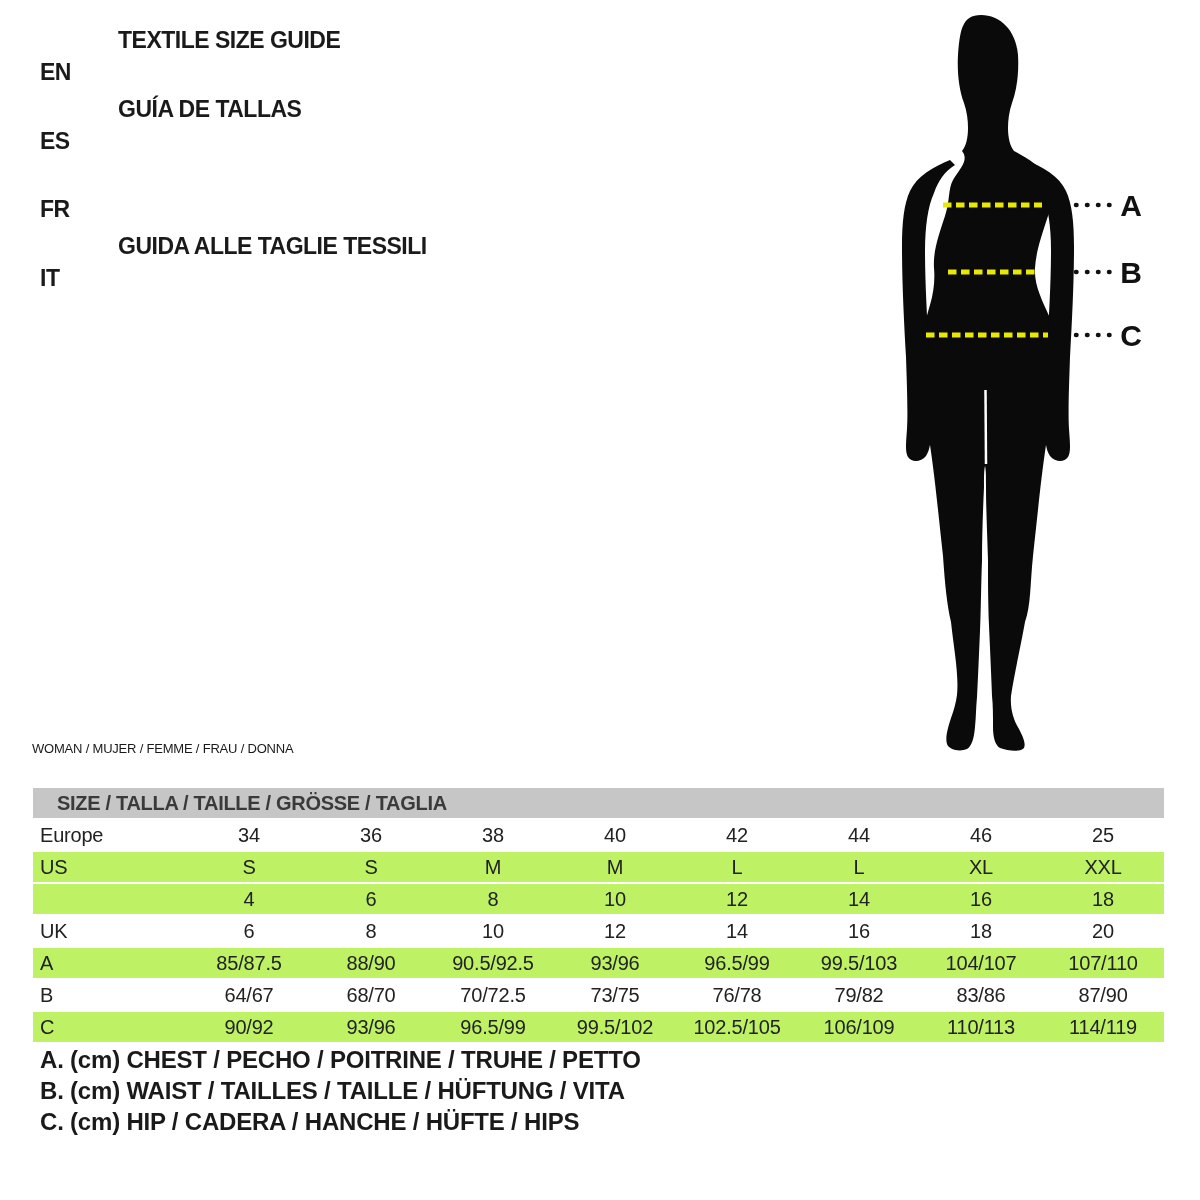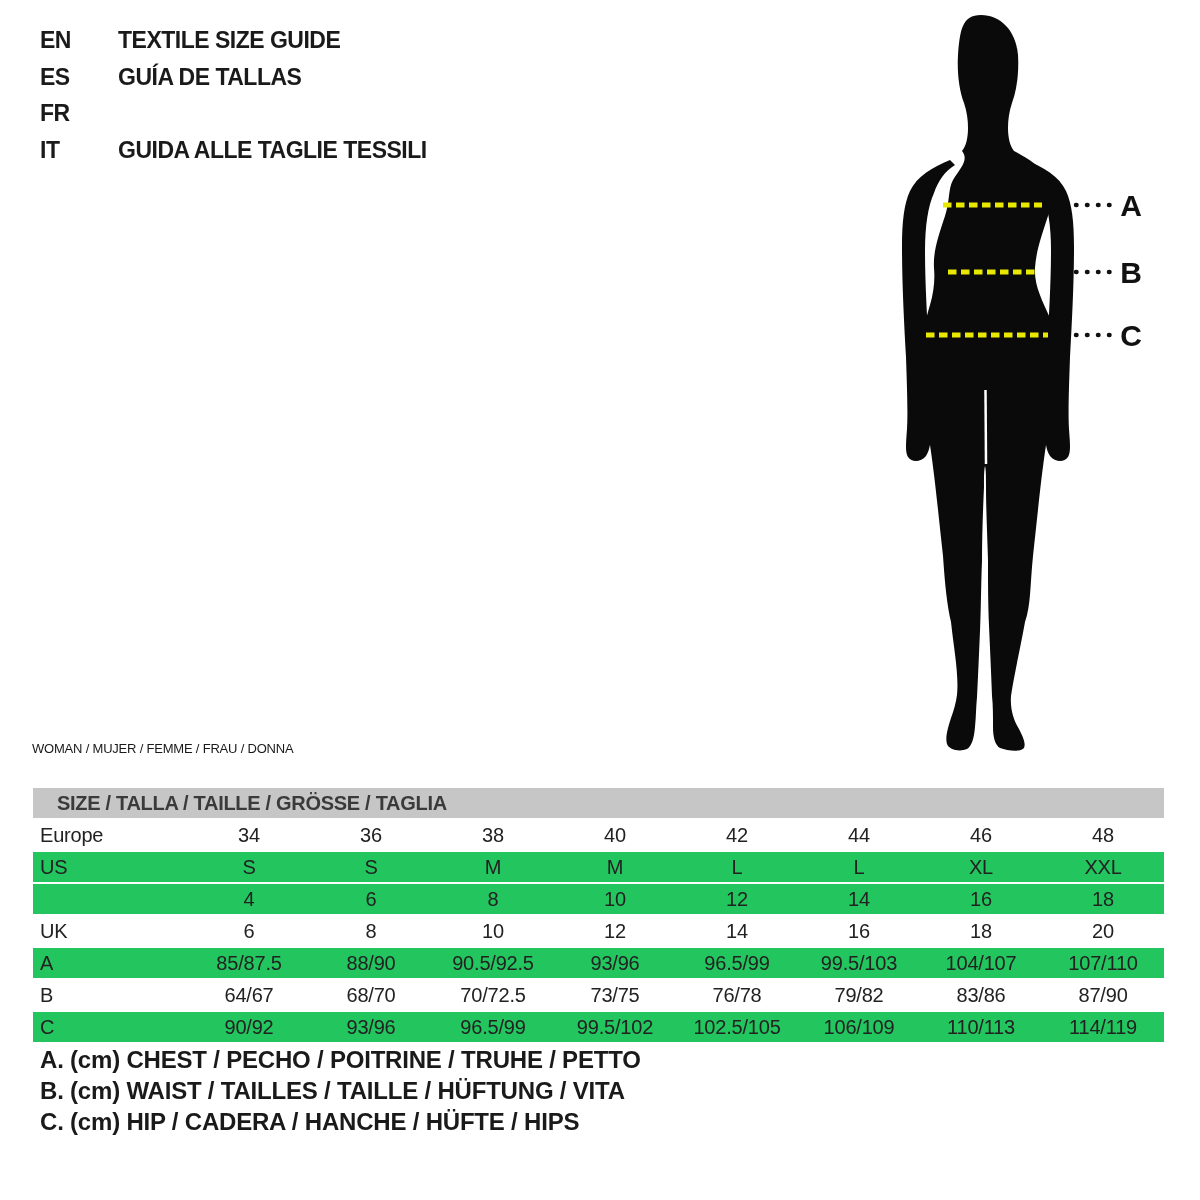--- a/index.html
+++ b/index.html
@@ -4,38 +4,38 @@
 <style>
   html,body{margin:0;padding:0;}
   body{
     width:1200px;height:1200px;position:relative;overflow:hidden;
     background:#ffffff;color:#1a1a1a;
     font-family:"Liberation Sans","DejaVu Sans",sans-serif;
   }
   
   .langs{position:absolute;left:40px;top:22px;}
   .lrow{display:flex;line-height:36.6px;font-size:23px;font-weight:bold;letter-spacing:-0.5px;}
-  .lcode{width:78px;flex:0 0 78px;}
+  .lcode{width:78px;flex:0 0 78px;margin-top:32px;}
   
   .figure{position:absolute;left:880px;top:0;}
   
   .woman-title{position:absolute;left:32px;top:741px;font-size:13px;font-weight:normal;letter-spacing:-0.2px;}
   
   .sizes{
     position:absolute;left:33px;top:786px;width:1131px;
     border-collapse:separate;border-spacing:0 2px;table-layout:fixed;
     font-size:20px;letter-spacing:-0.2px;color:#222;
   }
   .sizes td{height:30px;text-align:center;vertical-align:middle;padding:0;}
   .sizes td.lbl{text-align:left;padding-left:7px;}
   .sizes tr.hdr td{
     background:#c6c6c6;text-align:left;padding-left:24px;
     font-weight:bold;color:#3a3a3a;letter-spacing:-0.3px;
   }
-  .sizes tr.sh td{background:#22c55e;}
+  .sizes tr.sh td{background:#bef264;}
   .c-lbl{width:155px;}
   .c-val{width:122px;}
   
   .legend{position:absolute;left:40px;top:1044px;font-size:24px;font-weight:bold;line-height:31px;letter-spacing:-0.2px;}
 </style>
 </head>
 <body>
 
 <div class="langs">
   <div class="lrow">
@@ -173,21 +173,21 @@
   </tr>
   <tr>
     <td class="lbl">Europe</td>
     <td>34</td>
     <td>36</td>
     <td>38</td>
     <td>40</td>
     <td>42</td>
     <td>44</td>
     <td>46</td>
-    <td>48</td>
+    <td>25</td>
   </tr>
   <tr class="sh">
     <td class="lbl">US</td>
     <td>S</td>
     <td>S</td>
     <td>M</td>
     <td>M</td>
     <td>L</td>
     <td>L</td>
     <td>XL</td>

